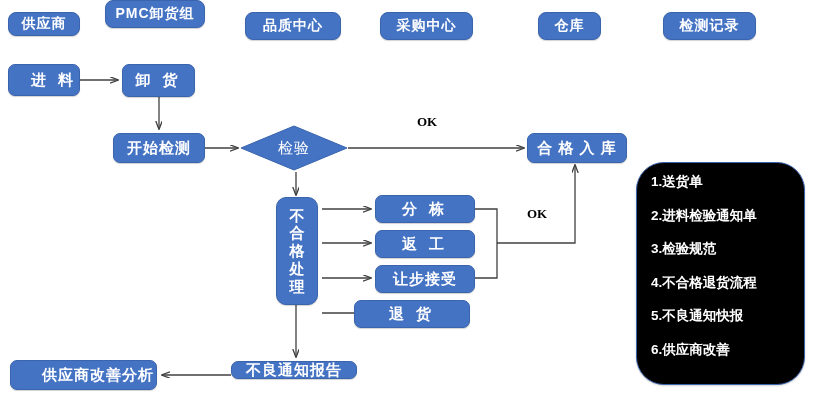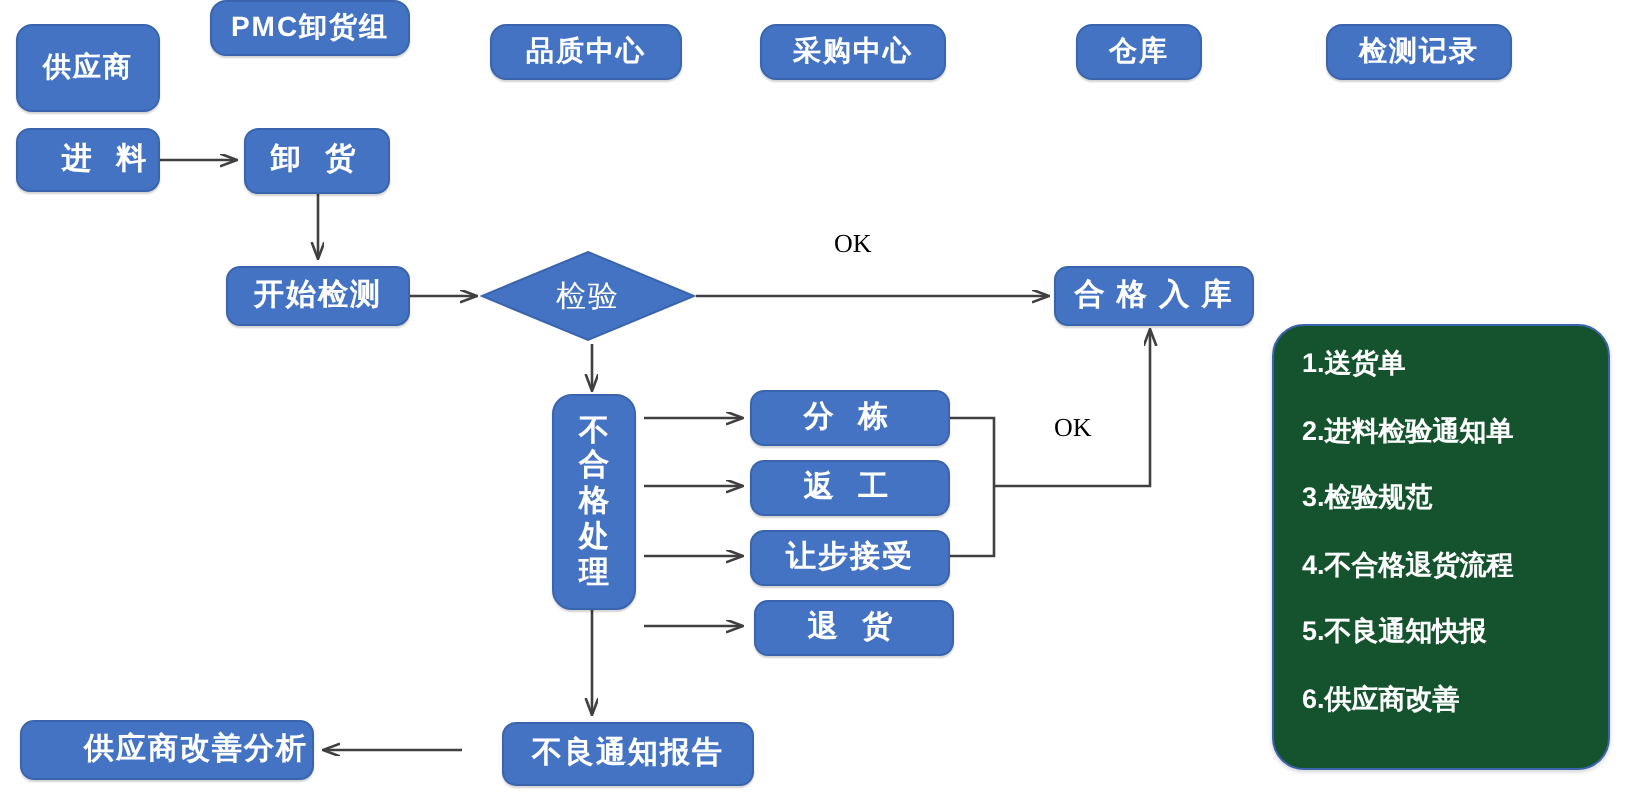--- a/index.html
+++ b/index.html
@@ -73,23 +73,23 @@
     font-weight: normal;
     font-size: 15px;
     letter-spacing: 1px;
     z-index: 2;
     user-select: none;
   }
   
   .panel {
     position: absolute;
     box-sizing: border-box;
-    background: #14532d;
+    background: #000000;
     border: 1px solid #3a64ad;
-    border-radius: 16px;
+    border-radius: 28px;
     color: #ffffff;
     font-weight: bold;
     font-size: 13.5px;
     padding: 12px 0 10px 14px;
     box-shadow: 0 1px 2px rgba(0,0,0,0.18);
   }
   .panel .pitem {
     line-height: 1;
     margin-bottom: 20px;
     white-space: nowrap;
@@ -105,32 +105,32 @@
   }
   #wires path, #wires line {
     stroke: #404040;
     stroke-width: 1.3;
     fill: none;
   }
   
   .edge-label {
     position: absolute;
     font-family: "Liberation Serif", "DejaVu Serif", serif;
-    font-weight: normal;
+    font-weight: bold;
     font-size: 13px;
     color: #000000;
     user-select: none;
   }
 </style>
 </head>
 <body>
 
 <div id="canvas">
 
-  <div class="node lane" style="left:8px; top:12px; width:72px; height:44px;">
+  <div class="node lane" style="left:8px; top:12px; width:72px; height:24px;">
     <span>供应商</span>
   </div>
 
   <div class="node lane" style="left:105px; top:0; width:100px; height:28px;">
     <span>PMC卸货组</span>
   </div>
 
   <div class="node lane" style="left:245px; top:12px; width:96px; height:28px;">
     <span>品质中心</span>
   </div>
@@ -213,25 +213,25 @@
   </div>
 
   <div class="node step wide-letter" style="left:375px; top:230px; width:100px; height:28px;">
     <span>返  工</span>
   </div>
 
   <div class="node step" style="left:375px; top:265px; width:100px; height:28px;">
     <span>让步接受</span>
   </div>
 
-  <div class="node step wide-letter" style="left:377px; top:300px; width:100px; height:28px;">
+  <div class="node step wide-letter" style="left:354px; top:300px; width:116px; height:28px;">
     <span>退  货</span>
   </div>
 
-  <div class="node step" style="left:231px; top:361px; width:126px; height:32px;margin-left:20px;">
+  <div class="node step" style="left:231px; top:361px; width:126px; height:18px;">
     <span>不良通知报告</span>
   </div>
 
   <div class="node step" style="left:10px; top:360px; width:147px; height:30px;padding-left:29px;">
     <span>供应商改善分析</span>
   </div>
 
   <span class="edge-label" style="left:417px; top:114px;">OK</span>
   <span class="edge-label" style="left:527px; top:206px;">OK</span>
 

